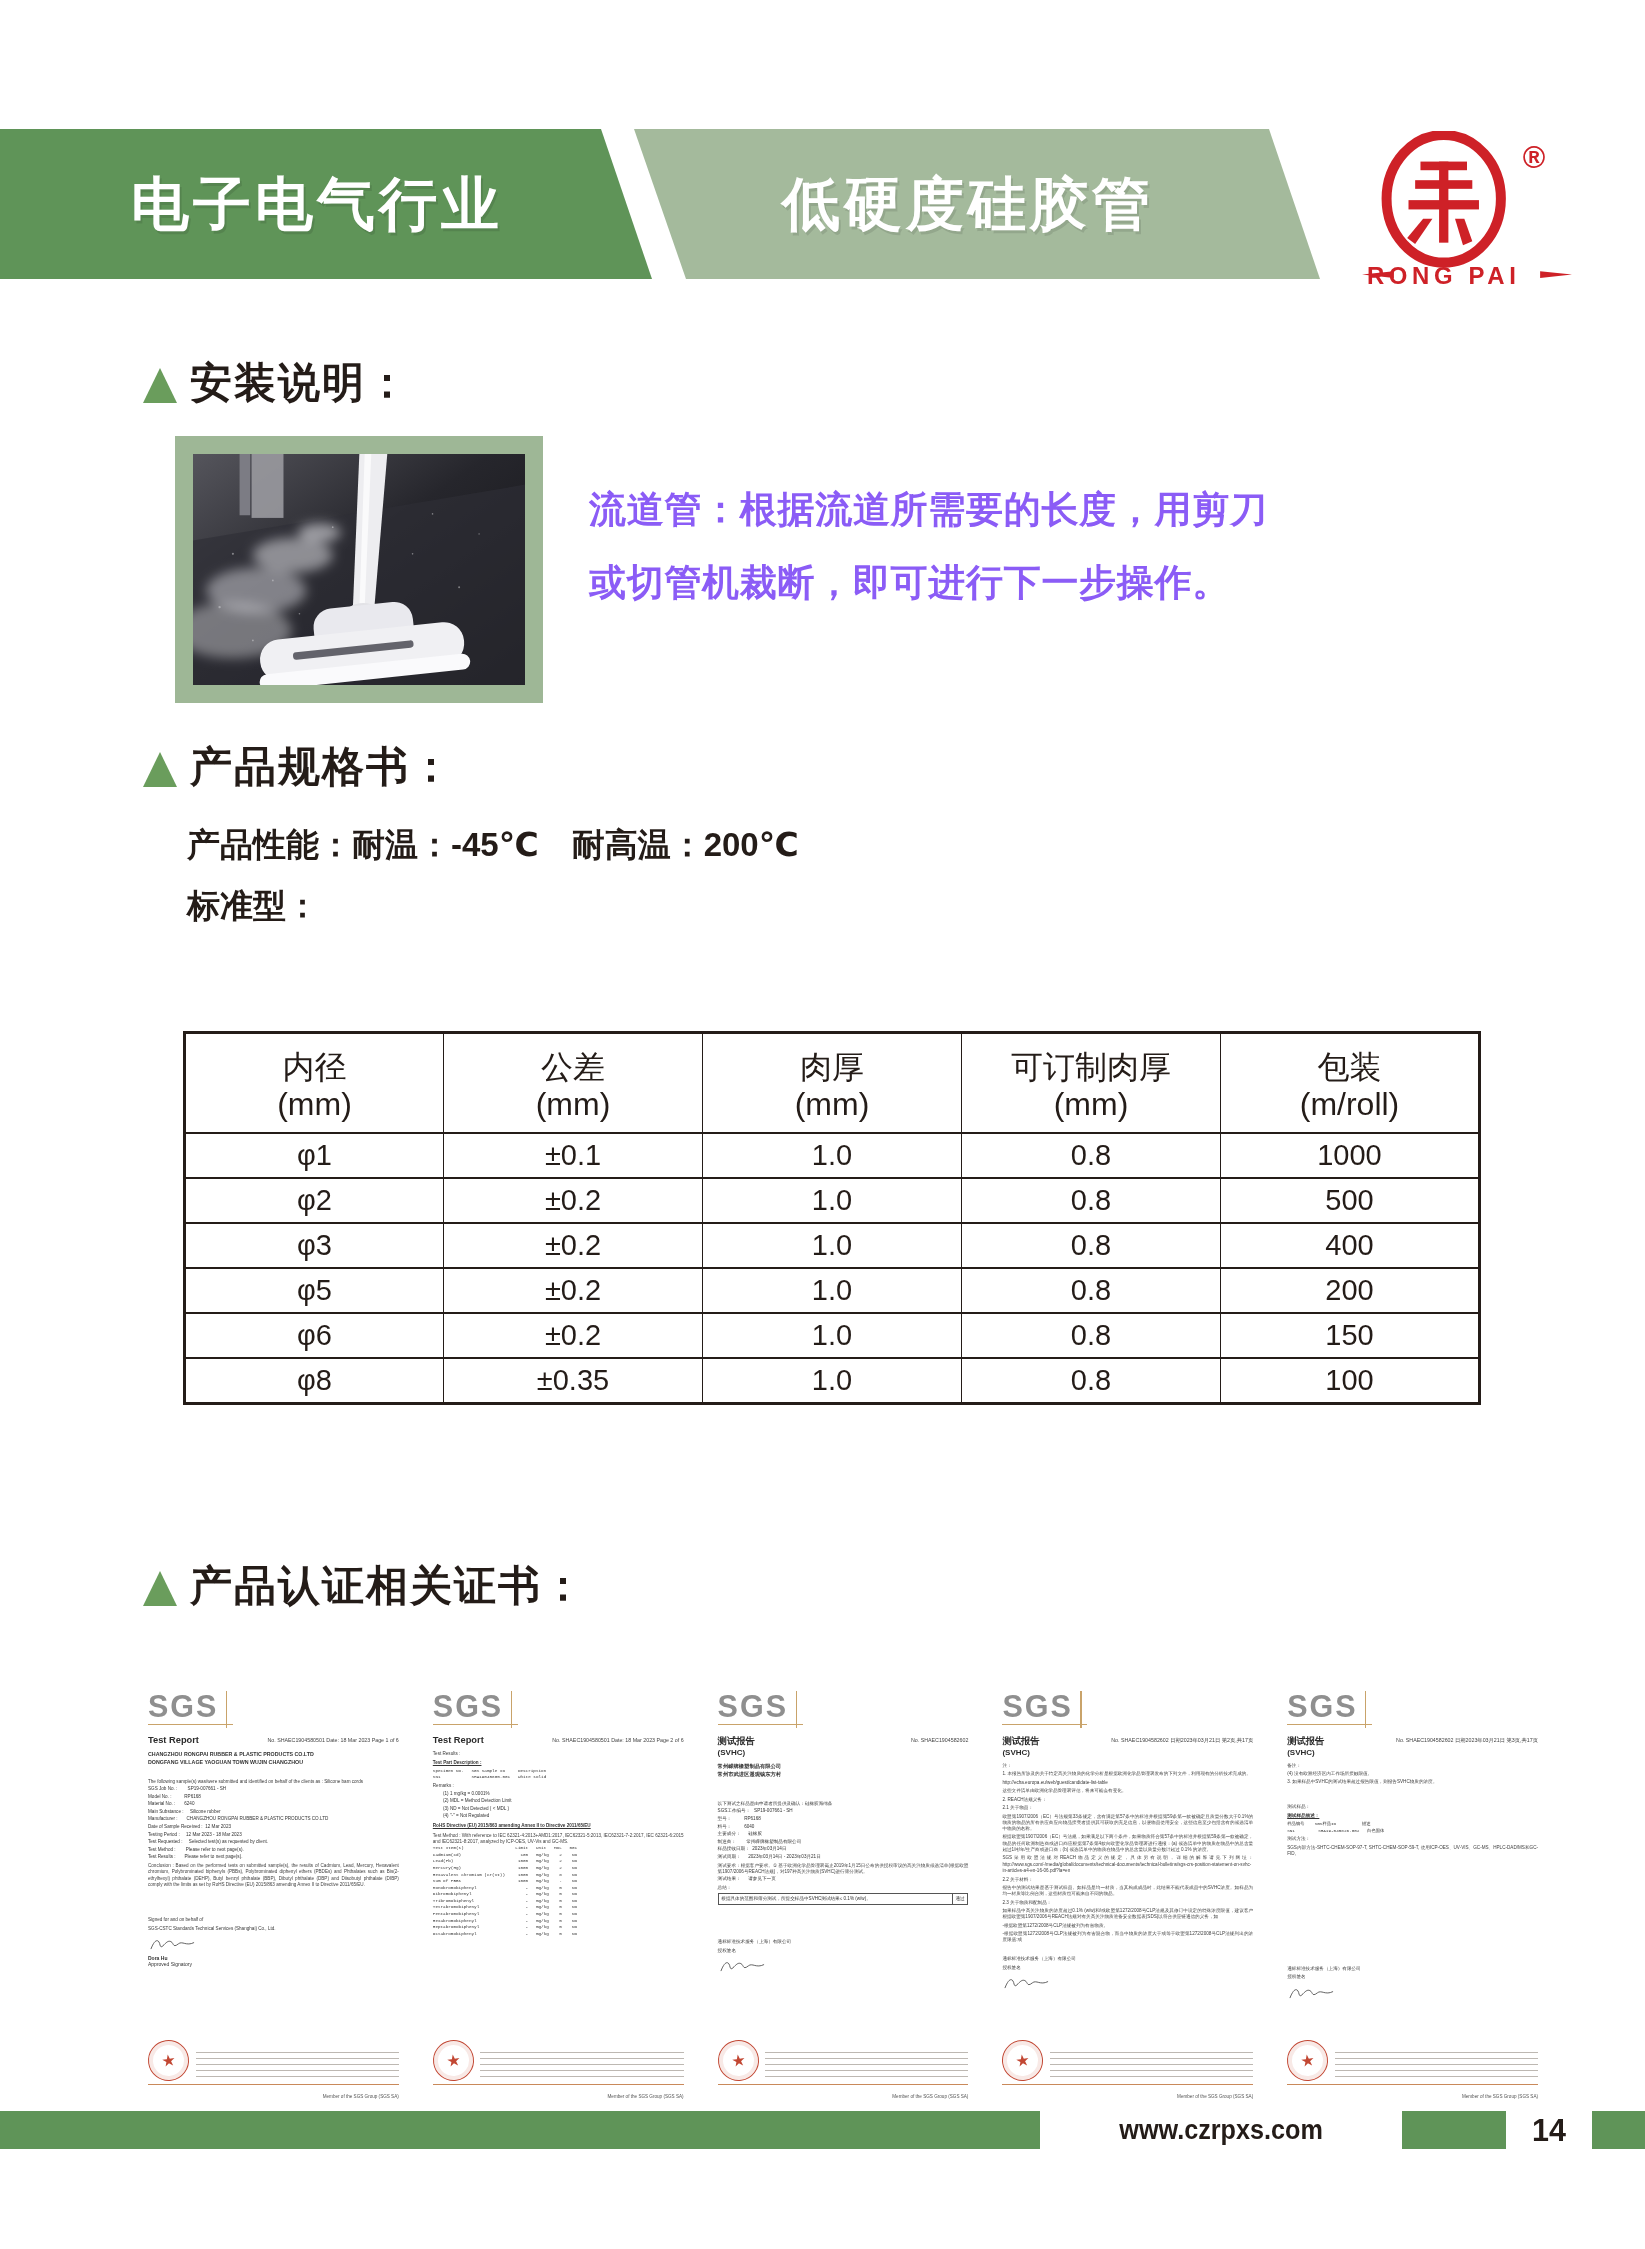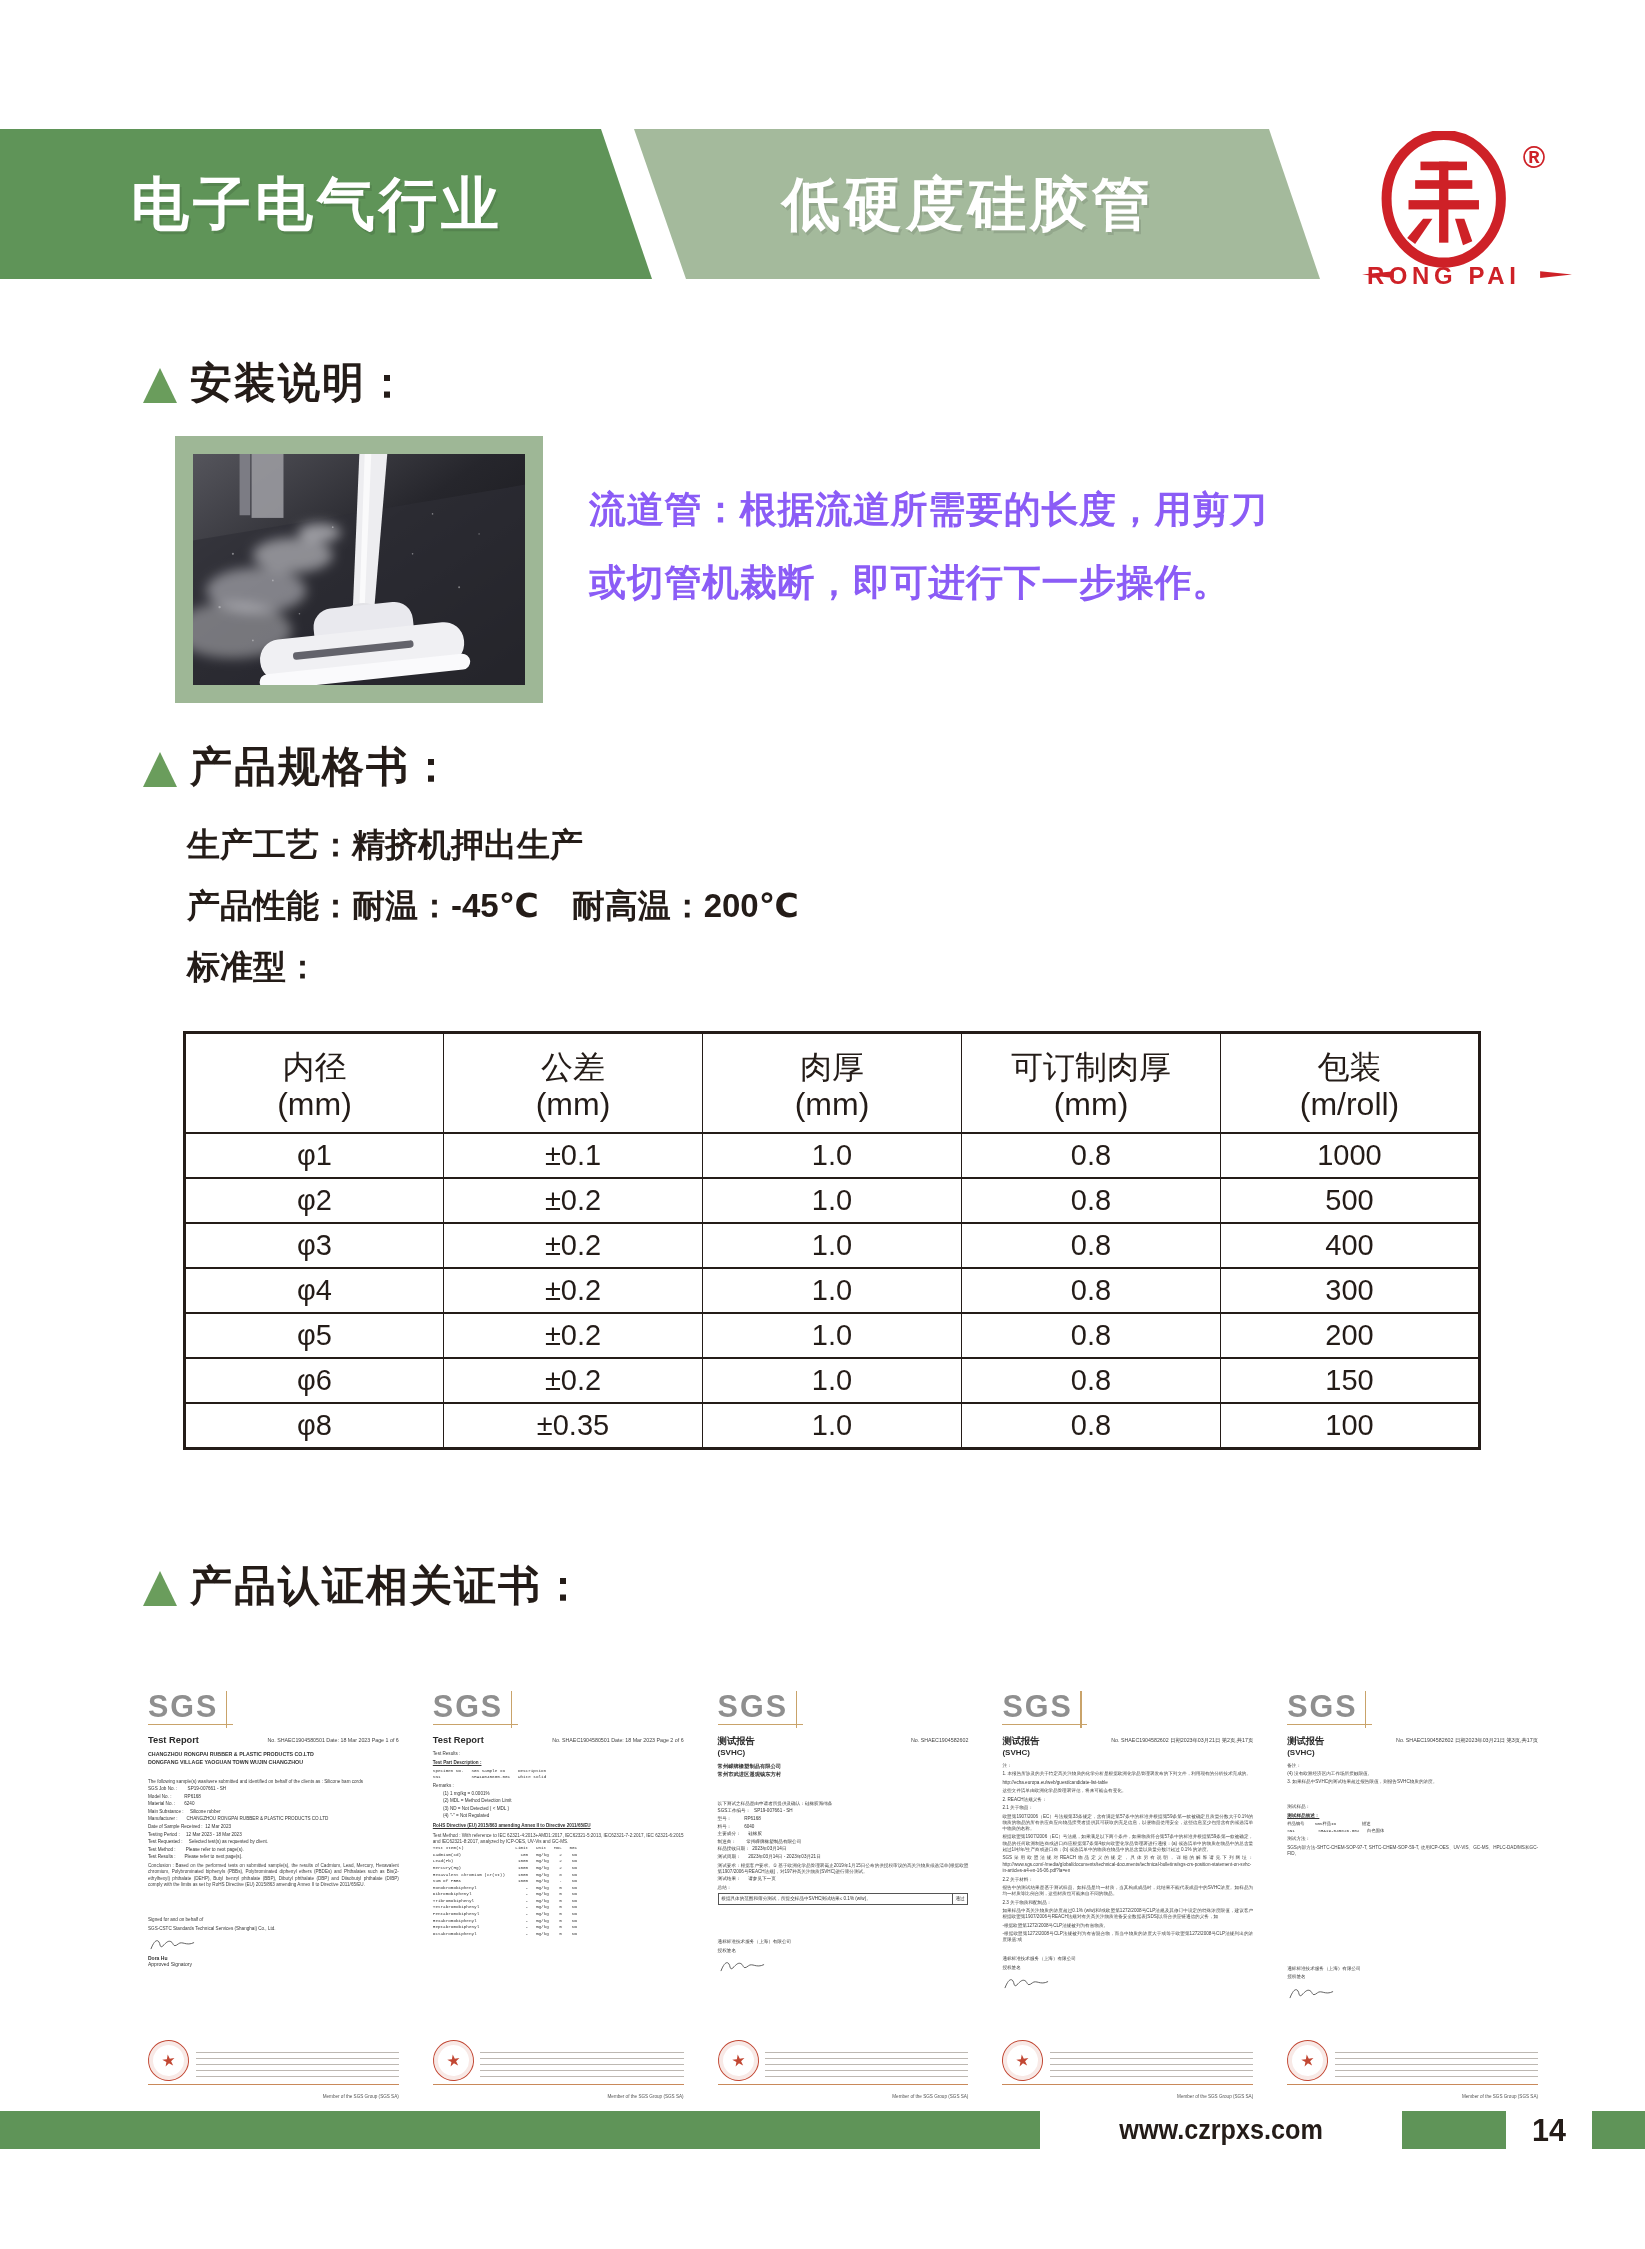--- a/index.html
+++ b/index.html
@@ -190,21 +190,20 @@
     <div>流道管：根据流道所需要的长度，用剪刀</div>
     <div>或切管机裁断，即可进行下一步操作。</div>
   </div>
 
   <div class="sec-head" style="left:143px;top:742px;">
     <span class="tri"></span>
     <span class="sec-title">产品规格书：</span>
   </div>
 
   <div class="spec-lines">
-    <div>生产工艺：精挤机押出生产</div>
     <div>产品性能：耐温：-45℃　耐高温：200℃</div>
     <div>标准型：</div>
   </div>
 
   <table class="spec-table">
     <thead>
       <tr>
           <th>
             <div class="th1">内径</div>
             <div class="th2">(mm)</div>
@@ -241,27 +240,20 @@
           <td>1.0</td>
           <td>0.8</td>
           <td>500</td>
         </tr>
         <tr>
           <td>φ3</td>
           <td>±0.2</td>
           <td>1.0</td>
           <td>0.8</td>
           <td>400</td>
-        </tr>
-        <tr>
-          <td>φ4</td>
-          <td>±0.2</td>
-          <td>1.0</td>
-          <td>0.8</td>
-          <td>300</td>
         </tr>
         <tr>
           <td>φ5</td>
           <td>±0.2</td>
           <td>1.0</td>
           <td>0.8</td>
           <td>200</td>
         </tr>
         <tr>
           <td>φ6</td>

